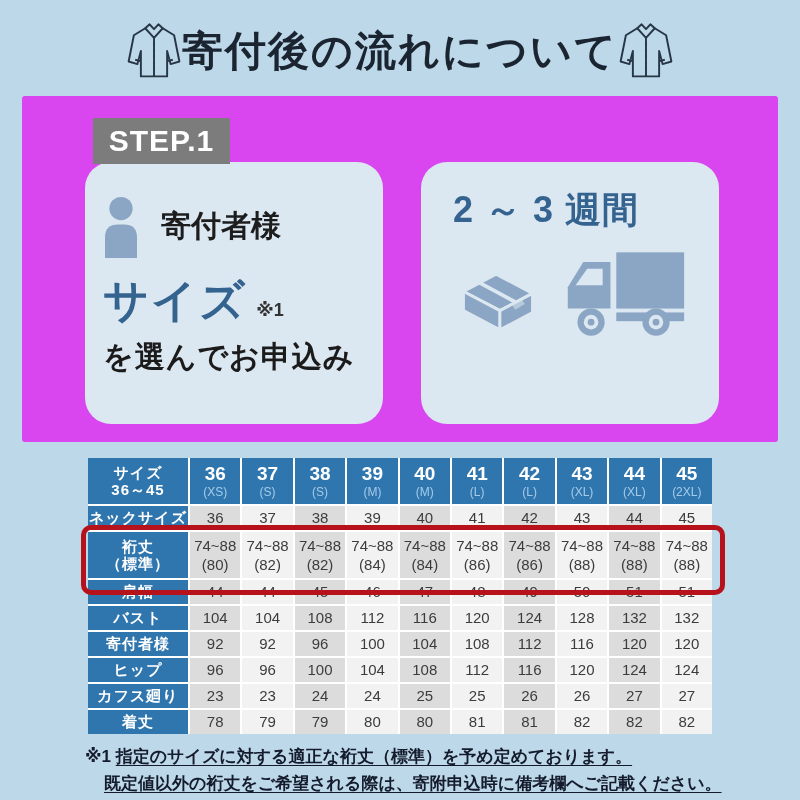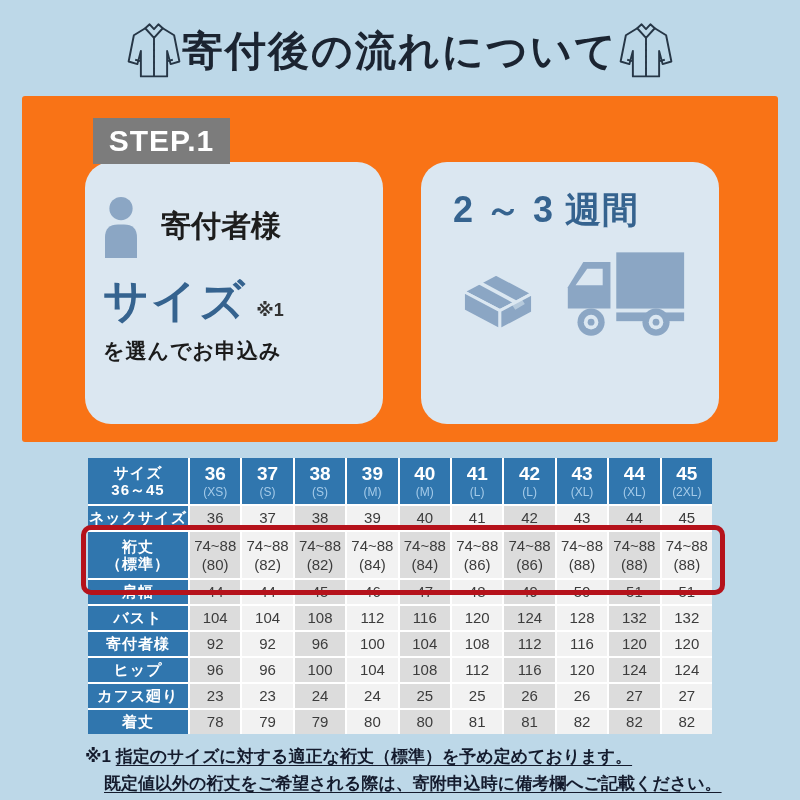--- a/index.html
+++ b/index.html
@@ -16,21 +16,21 @@
     display:flex;align-items:center;justify-content:center;gap:0;
   }
   .hdr-title{
     font-family:"Liberation Serif","DejaVu Serif",serif;
     font-size:41px;font-weight:600;color:#1b2431;letter-spacing:2px;
   }
   .shirt{width:56px;height:62px;flex:0 0 auto;}
   
   .panel{
     position:absolute;left:22px;top:96px;width:756px;height:346px;
-    background:#f97316;border-radius:3px;
+    background:#d946ef;border-radius:3px;
   }
   .badge{
     position:absolute;top:22px;width:137px;height:46px;
     background:#7c7c7c;color:#ffffff;
     display:flex;align-items:center;justify-content:center;
     font-size:30px;font-weight:800;letter-spacing:1px;z-index:2;
   }
   .badge.b1{left:71px;}
   .badge.b2{left:408px;}
   .card{
@@ -42,21 +42,21 @@
   
   .person-row{
     display:flex;align-items:center;justify-content:flex-start;
     gap:16px;margin-top:32px;padding-left:12px;
   }
   .person-svg{width:48px;height:64px;}
   .person-label{font-size:30px;font-weight:700;color:#1d1d1d;}
   .size-line{margin:20px 0 0 18px;display:flex;align-items:flex-end;}
   .size-word{font-size:45px;font-weight:800;color:#35638f;letter-spacing:2px;line-height:1;}
   .size-note-ref{font-size:18px;font-weight:600;color:#333;margin-left:9px;padding-bottom:2px;}
-  .action-text{margin:14px 0 0 18px;font-size:21px;font-weight:800;color:#1b1b1b;letter-spacing:1px;}
+  .action-text{margin:14px 0 0 18px;font-size:30px;font-weight:800;color:#1b1b1b;letter-spacing:1px;}
   
   .duration-text{margin:30px 0 0 32px;font-size:36px;font-weight:800;color:#35638f;letter-spacing:1px;line-height:1;}
   .arrival-text{margin:14px 0 0 33px;font-size:30px;font-weight:800;color:#1b1b1b;letter-spacing:1px;}
   .icons-row{display:flex;align-items:flex-end;justify-content:center;gap:18px;margin-top:22px;}
   .pkg-svg{width:92px;height:76px;}
   .truck-svg{width:126px;height:90px;}
   
   .size-grid{
     position:absolute;left:88px;top:458px;width:624px;
     display:grid;

